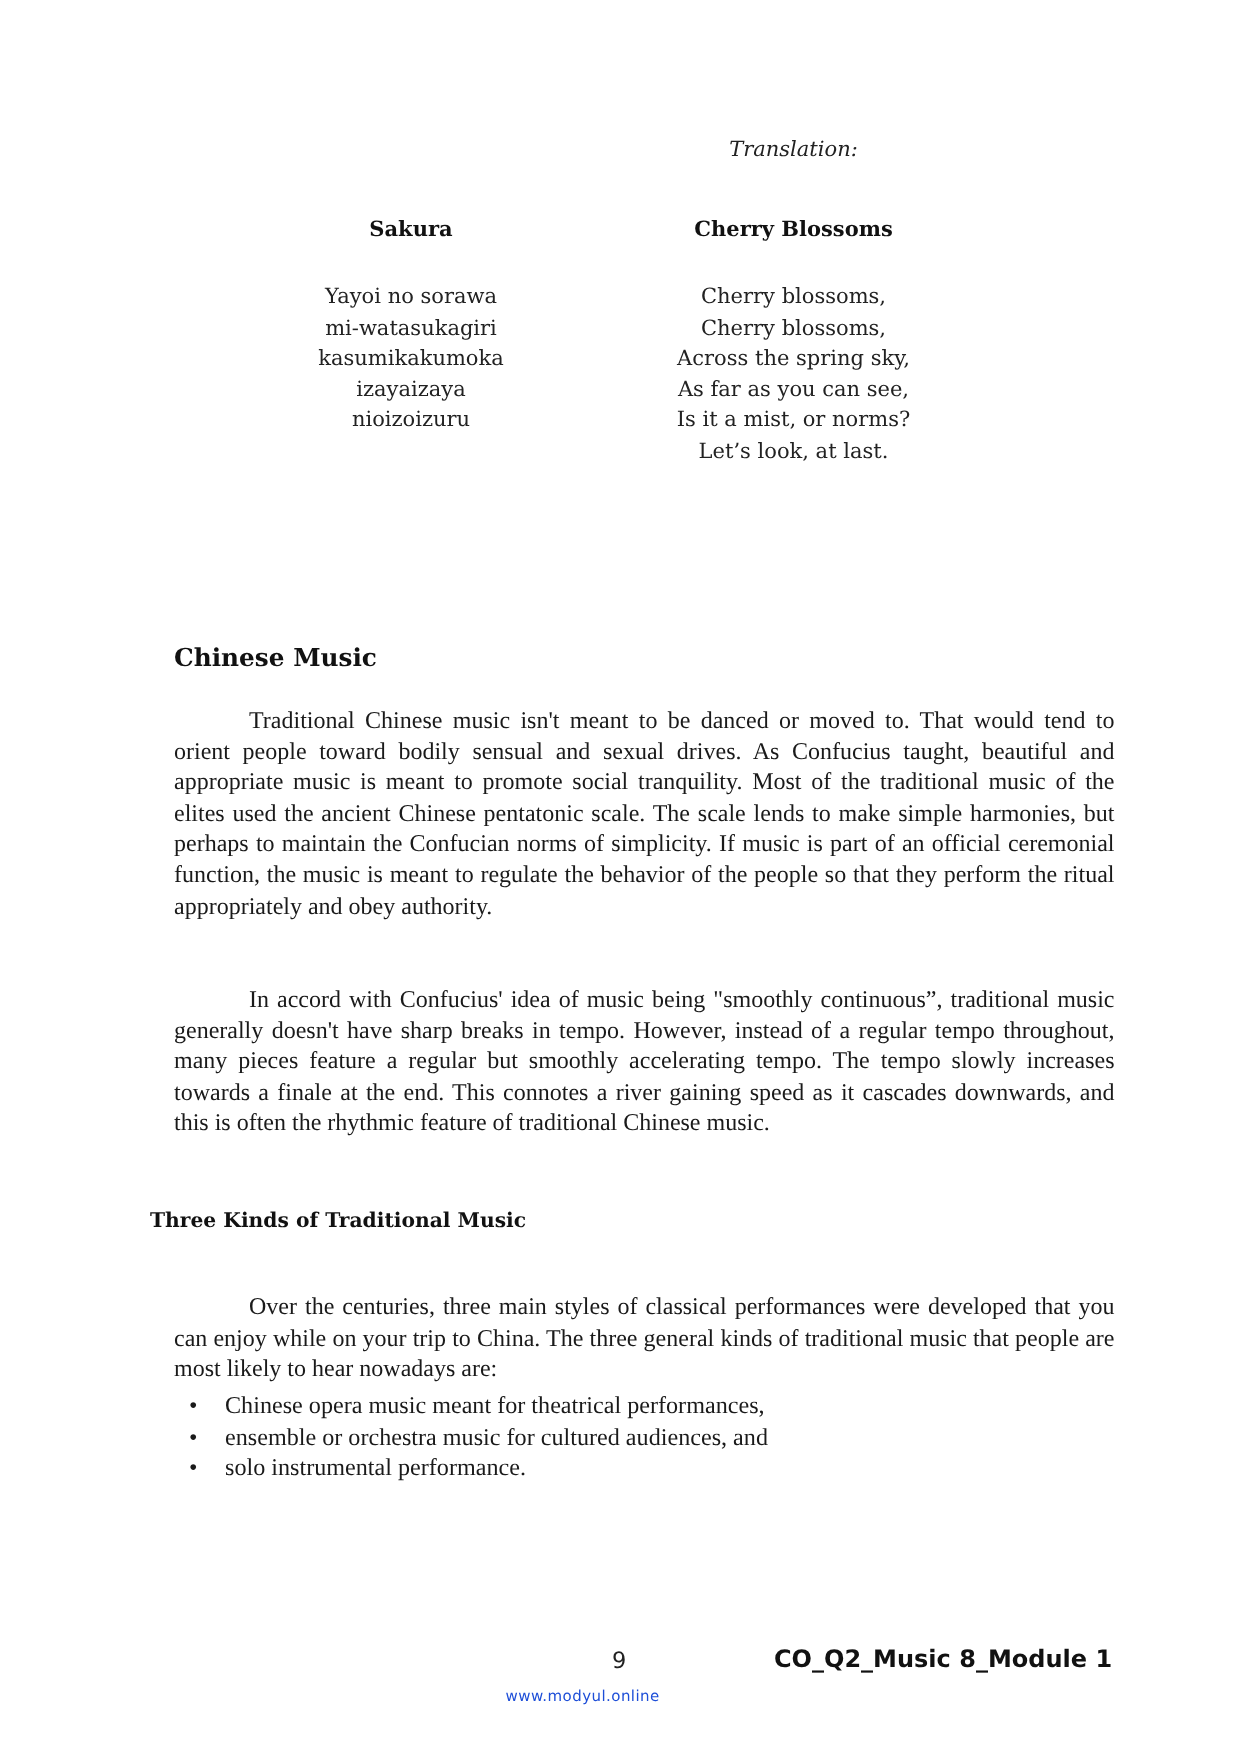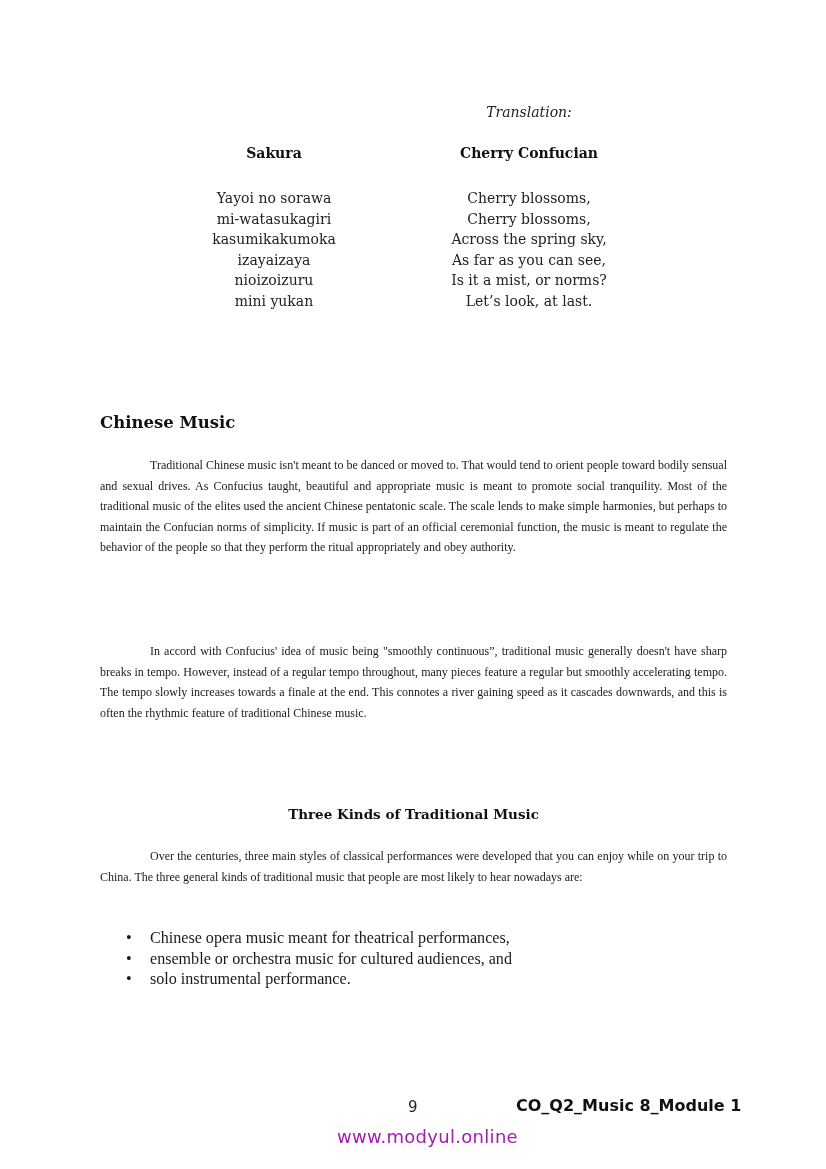--- a/index.html
+++ b/index.html
@@ -1,52 +1,51 @@
 <!DOCTYPE html>
 <html><head>
   <meta charset="utf-8">
   <style>
     html, body { margin: 0; padding: 0; background: #ffffff; }
     body { width: 826px; height: 1169px; position: relative; overflow: hidden; color: #111111; }
-    .translation-label { position: absolute; left: 407px; width: 244px; top: 104px; text-align: center; font-style: italic; font-size: 14px; font-family: "DejaVu Serif", serif; color: #222; }
+    .translation-label { position: absolute; left: 407px; width: 244px; top: 92px; text-align: center; font-style: italic; font-size: 14px; font-family: "DejaVu Serif", serif; color: #222; }
     .poem-col { position: absolute; top: 142px; text-align: center; font-family: "DejaVu Serif", serif; }
     .poem-left { left: 170px; width: 208px; }
     .poem-right { left: 407px; width: 244px; }
     .poem-title { font-weight: bold; font-size: 14px; margin: 0 0 24px 0; line-height: 22px; color: #111; }
     .poem-line { font-size: 14px; line-height: 20.6px; color: #222; }
-    .section-title { position: absolute; left: 100px; top: 413px; font-family: "DejaVu Serif", serif; font-weight: bold; font-size: 16.5px; color: #111; margin: 0; }
-    .para { position: absolute; left: 100px; width: 627px; font-family: "Liberation Serif", "DejaVu Serif", serif; font-size: 12px; line-height: 20.6px; text-align: justify; text-indent: 50px; color: #1a1a1a; margin: 0; }
+    .section-title { position: absolute; left: 100px; top: 413px; font-family: "DejaVu Serif", serif; font-weight: bold; font-size: 16.5px; color: #111; margin: 16px; }
+    .para { position: absolute; left: 100px; width: 627px; font-family: "Liberation Serif", "DejaVu Serif", serif; font-size: 16px; line-height: 20.6px; text-align: justify; text-indent: 50px; color: #1a1a1a; margin: 16px; }
     .p1 { top: 455px; }
     .p2 { top: 641px; }
     .p3 { top: 846px; }
-    .subheading { position: absolute; left: 100px; width: 627px; top: 806px; text-align: center; font-family: "DejaVu Serif", serif; font-weight: bold; font-size: 13.5px; color: #111; margin: 0; }
+    .subheading { position: absolute; left: 100px; width: 627px; top: 806px; text-align: left; font-family: "DejaVu Serif", serif; font-weight: bold; font-size: 13.5px; color: #111; margin: 0; }
     .bullets { position: absolute; left: 100px; top: 928px; width: 627px; margin: 0; padding: 0; list-style: none; font-family: "Liberation Serif", "DejaVu Serif", serif; font-size: 16.1px; line-height: 20.6px; color: #1a1a1a; }
     .bullets li { position: relative; padding-left: 50px; }
     .bullet-dot { position: absolute; left: 26px; top: 0; }
     .page-number { position: absolute; left: 408px; top: 1098px; font-family: "DejaVu Sans", sans-serif; font-size: 15px; color: #222; }
     .module-code { position: absolute; left: 516px; top: 1096px; font-family: "DejaVu Sans", sans-serif; font-weight: bold; font-size: 16px; color: #111; }
-    .watermark { position: absolute; left: 337px; top: 1126px; font-family: "DejaVu Sans", sans-serif; font-size: 18px; color: #a21caf; letter-spacing: 0.3px; }
+    .watermark { position: absolute; left: 337px; top: 1126px; font-family: "DejaVu Sans", sans-serif; font-size: 10px; color: #1d4ed8; letter-spacing: 0.3px; }
   </style>
 </head>
 <body>
 
 <div class="translation-label">Translation:</div>
 
 <div class="poem-col poem-left">
   <div class="poem-title">Sakura</div>
   <div class="poem-line">Yayoi no sorawa</div>
   <div class="poem-line">mi-watasukagiri</div>
   <div class="poem-line">kasumikakumoka</div>
   <div class="poem-line">izayaizaya</div>
   <div class="poem-line">nioizoizuru</div>
-  <div class="poem-line">mini yukan</div>
 </div>
 
 <div class="poem-col poem-right">
-  <div class="poem-title">Cherry Confucian</div>
+  <div class="poem-title">Cherry Blossoms</div>
   <div class="poem-line">Cherry blossoms,</div>
   <div class="poem-line">Cherry blossoms,</div>
   <div class="poem-line">Across the spring sky,</div>
   <div class="poem-line">As far as you can see,</div>
   <div class="poem-line">Is it a mist, or norms?</div>
   <div class="poem-line">Let’s look, at last.</div>
 </div>
 
 <h2 class="section-title">Chinese Music</h2>
 

